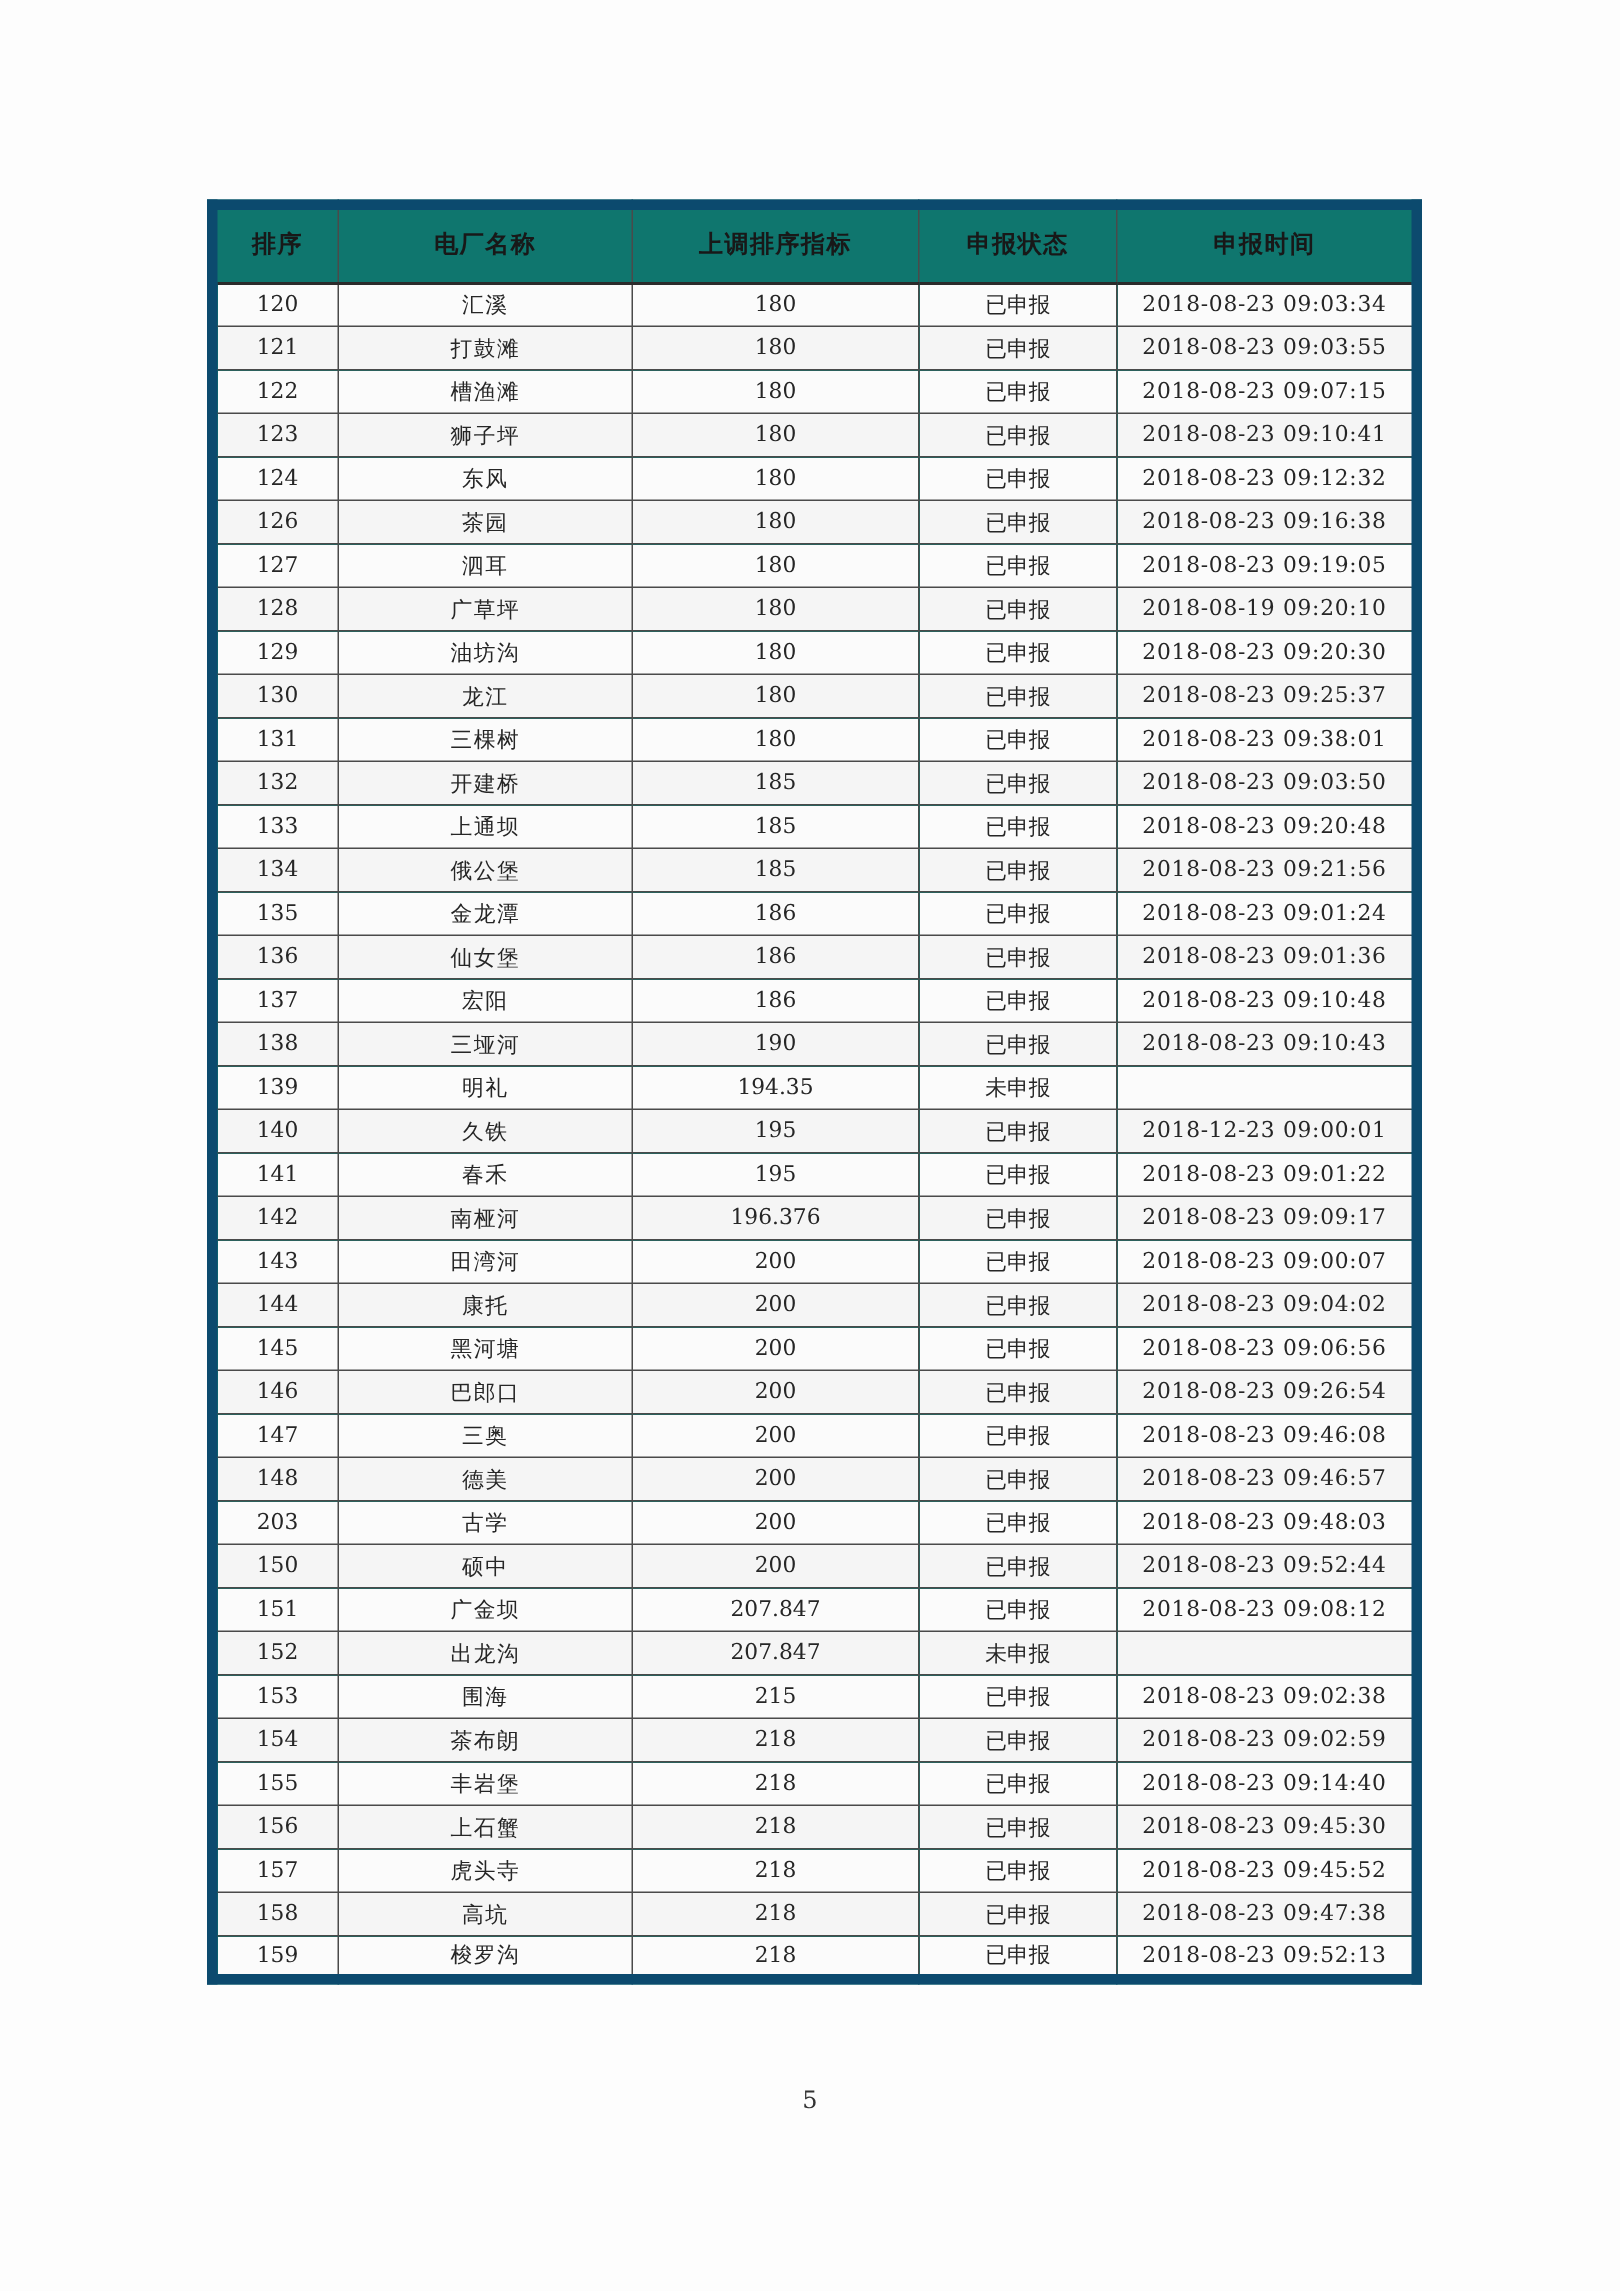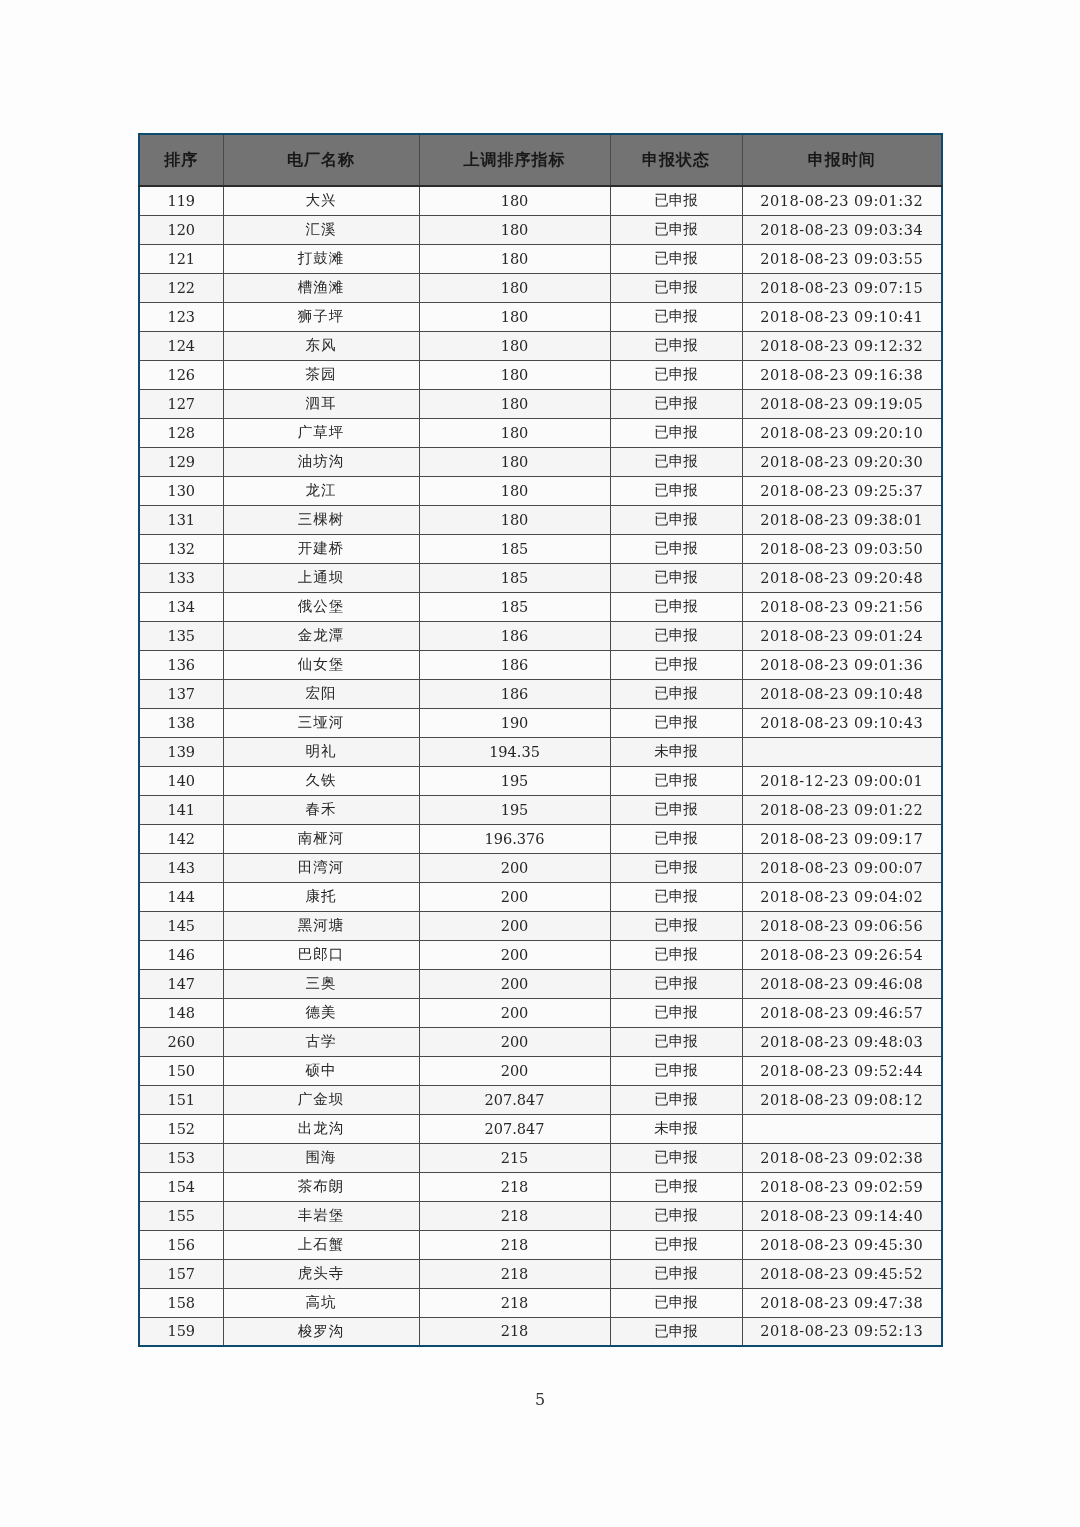--- a/index.html
+++ b/index.html
@@ -14,22 +14,22 @@
     overflow: hidden;
     color: #1f1f1f;
   }
   table.dispatch {
     position: absolute;
     left: 138px;
     top: 133px;
     width: 803px;
     border-collapse: collapse;
     table-layout: fixed;
-    background: #737373;
-    border: 2px solid #0c4a6e;
+    background: #0f766e;
+    border: 7px solid #0c4a6e;
   }
   table.dispatch th, table.dispatch td {
     border: 1px solid #4a4a4a;
     text-align: center;
     vertical-align: middle;
     overflow: hidden;
     white-space: nowrap;
   }
   table.dispatch thead th {
     height: 52px;
@@ -76,27 +76,20 @@
       <tr>
         <th>排序</th>
         <th>电厂名称</th>
         <th>上调排序指标</th>
         <th>申报状态</th>
         <th>申报时间</th>
       </tr>
     </thead>
     <tbody id="table-body">
         <tr>
-          <td class="c-rank">119</td>
-          <td class="c-name">大兴</td>
-          <td class="c-val">180</td>
-          <td class="c-status">已申报</td>
-          <td class="c-time">2018-08-23 09:01:32</td>
-        </tr>
-        <tr>
           <td class="c-rank">120</td>
           <td class="c-name">汇溪</td>
           <td class="c-val">180</td>
           <td class="c-status">已申报</td>
           <td class="c-time">2018-08-23 09:03:34</td>
         </tr>
         <tr>
           <td class="c-rank">121</td>
           <td class="c-name">打鼓滩</td>
           <td class="c-val">180</td>
@@ -136,21 +129,21 @@
           <td class="c-name">泗耳</td>
           <td class="c-val">180</td>
           <td class="c-status">已申报</td>
           <td class="c-time">2018-08-23 09:19:05</td>
         </tr>
         <tr>
           <td class="c-rank">128</td>
           <td class="c-name">广草坪</td>
           <td class="c-val">180</td>
           <td class="c-status">已申报</td>
-          <td class="c-time">2018-08-23 09:20:10</td>
+          <td class="c-time">2018-08-19 09:20:10</td>
         </tr>
         <tr>
           <td class="c-rank">129</td>
           <td class="c-name">油坊沟</td>
           <td class="c-val">180</td>
           <td class="c-status">已申报</td>
           <td class="c-time">2018-08-23 09:20:30</td>
         </tr>
         <tr>
           <td class="c-rank">130</td>
@@ -279,21 +272,21 @@
           <td class="c-time">2018-08-23 09:46:08</td>
         </tr>
         <tr>
           <td class="c-rank">148</td>
           <td class="c-name">德美</td>
           <td class="c-val">200</td>
           <td class="c-status">已申报</td>
           <td class="c-time">2018-08-23 09:46:57</td>
         </tr>
         <tr>
-          <td class="c-rank">260</td>
+          <td class="c-rank">203</td>
           <td class="c-name">古学</td>
           <td class="c-val">200</td>
           <td class="c-status">已申报</td>
           <td class="c-time">2018-08-23 09:48:03</td>
         </tr>
         <tr>
           <td class="c-rank">150</td>
           <td class="c-name">硕中</td>
           <td class="c-val">200</td>
           <td class="c-status">已申报</td>

